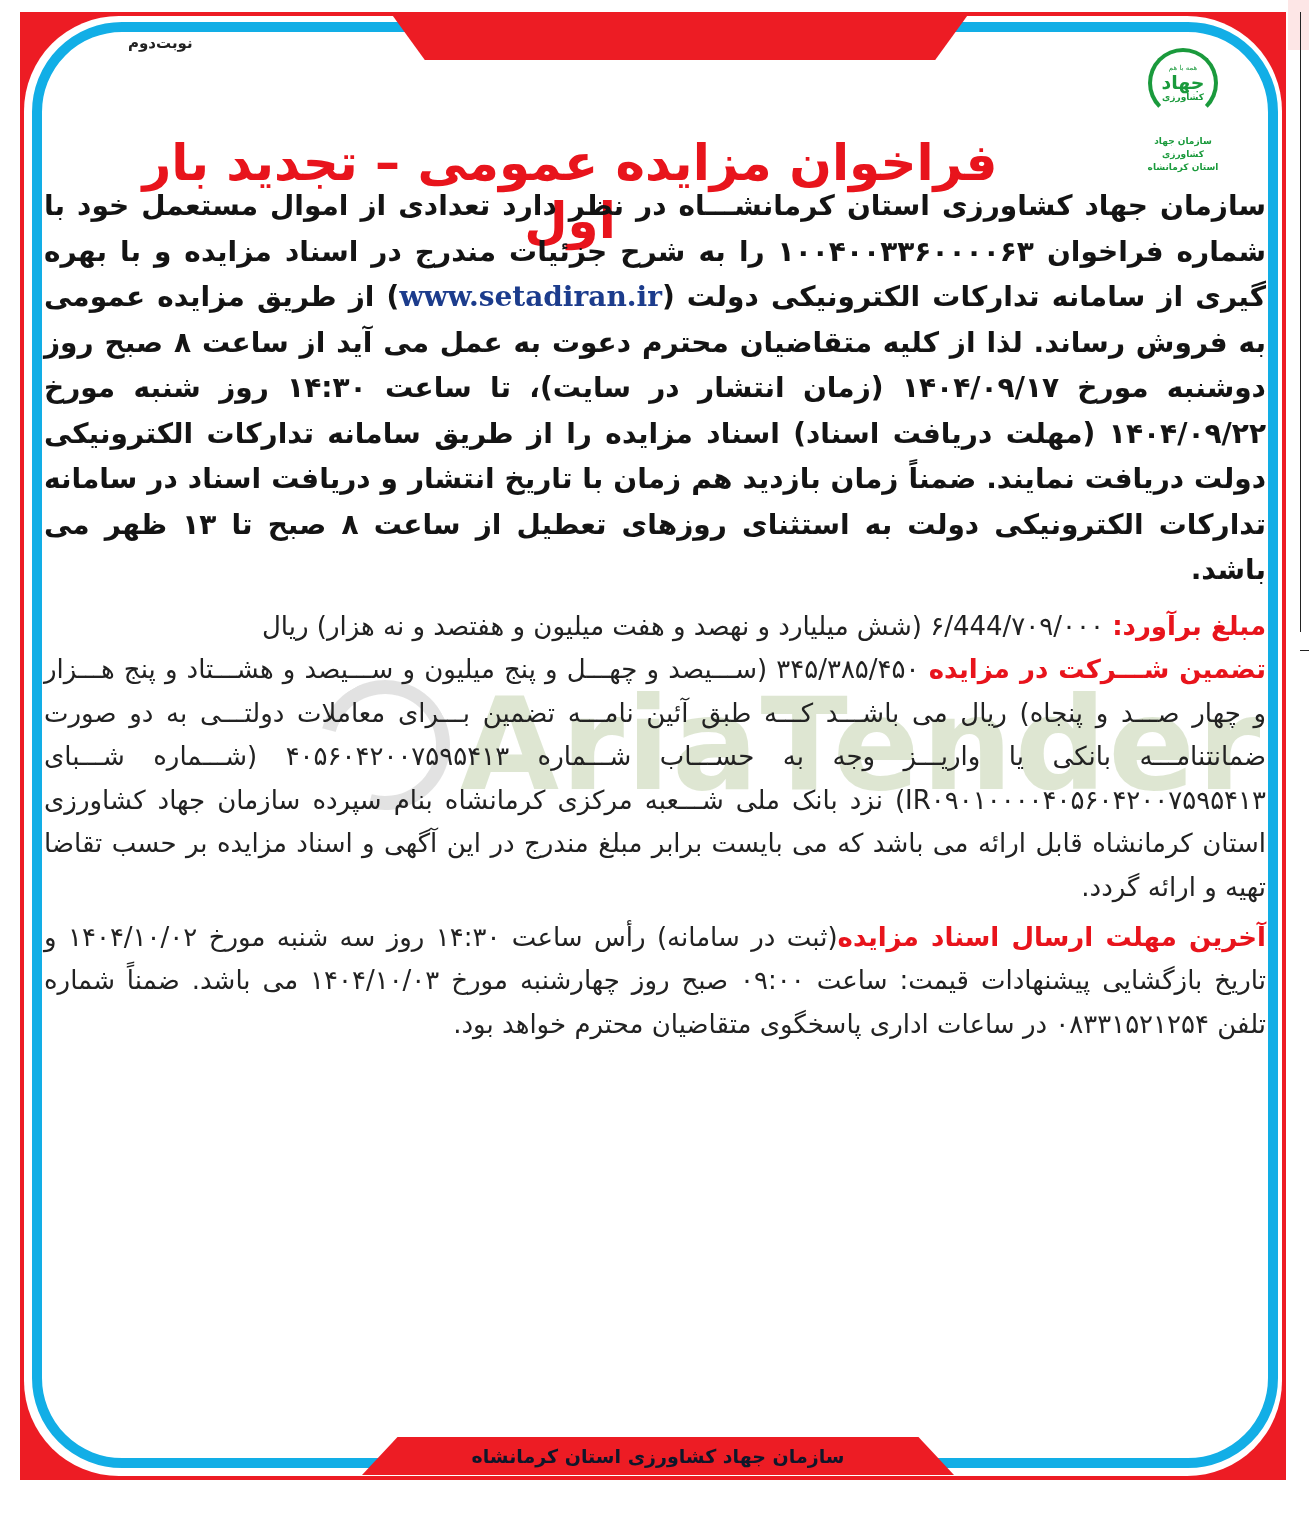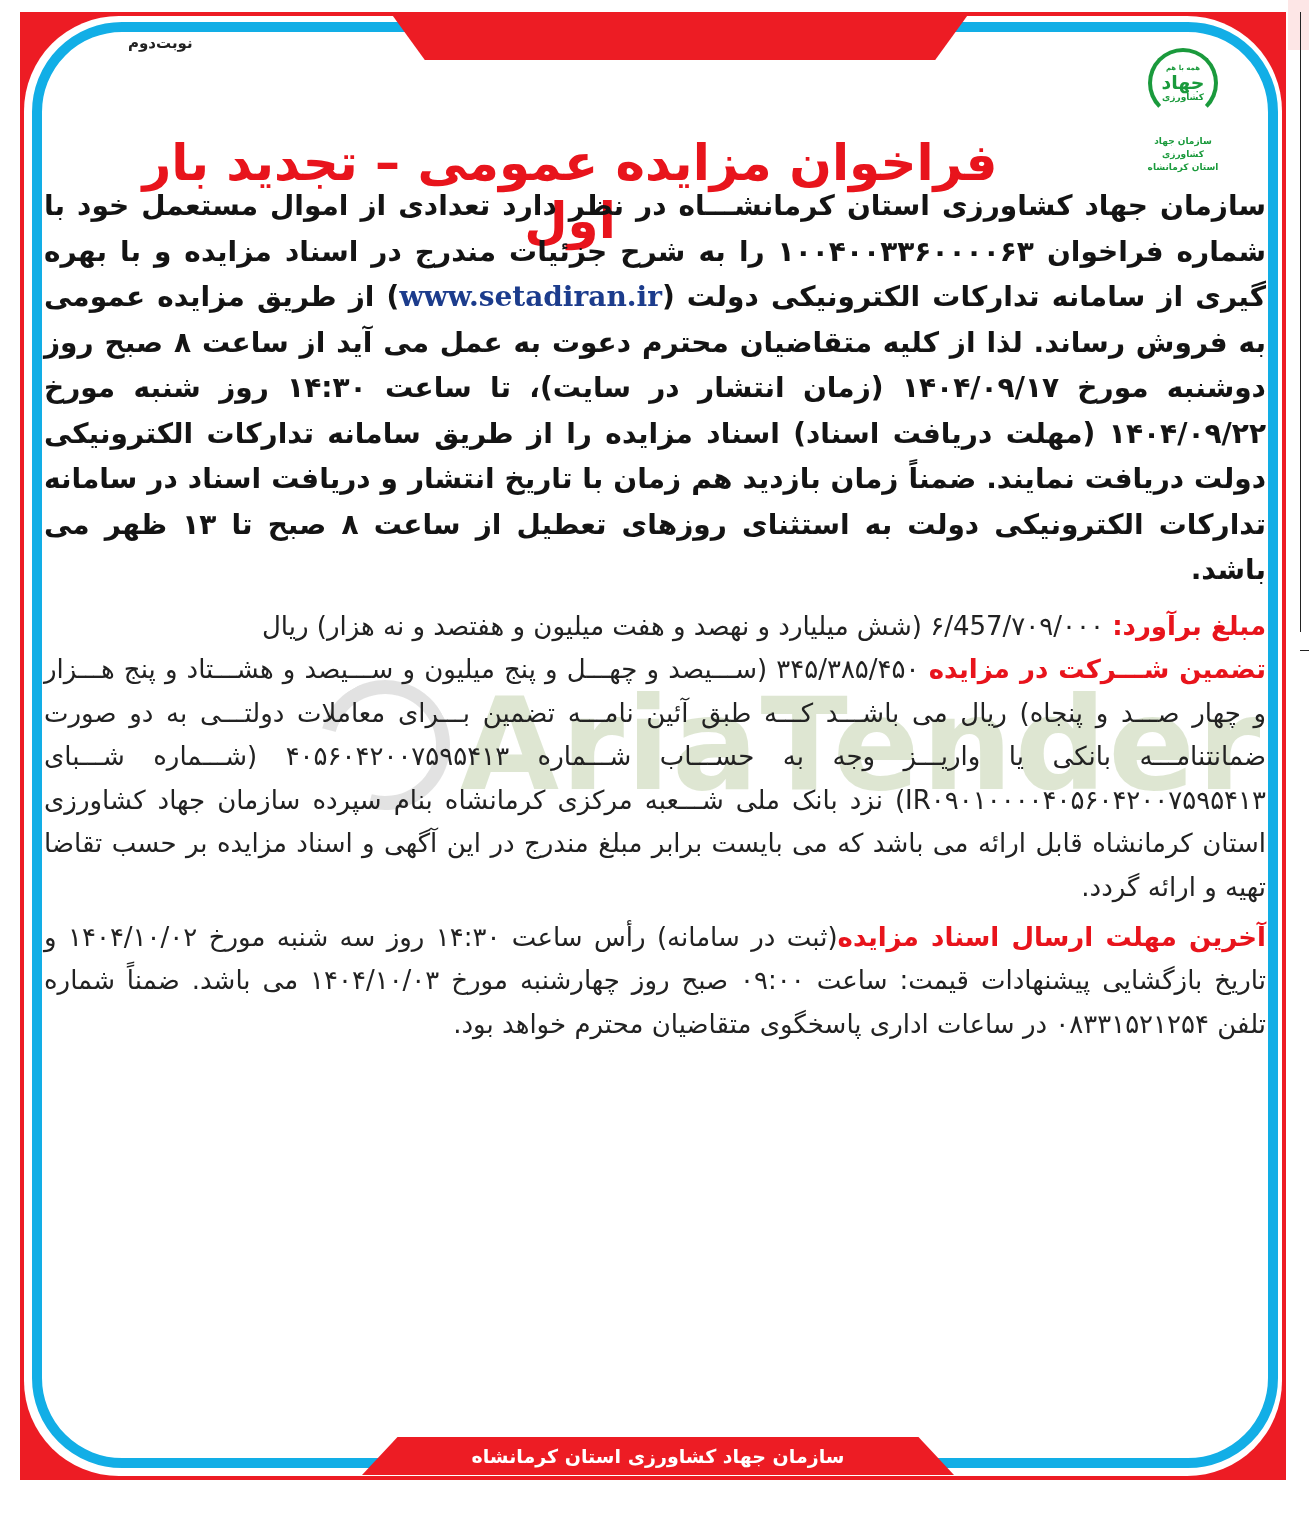--- a/index.html
+++ b/index.html
@@ -14,36 +14,36 @@
     .frame-blue { position: absolute; left: 12px; top: 10px; right: 8px; bottom: 12px;
                   border: 10px solid #12aee6; border-radius: 90px; background: #ffffff; }
 
     
     .top-tab { position: absolute; left: 390px; top: 12px; width: 580px; height: 48px;
                background: #ed1c24; clip-path: polygon(0 0, 100% 0, 94% 100%, 6% 100%); }
     
     .bottom-tab { position: absolute; left: 362px; top: 1437px; width: 592px; height: 38px;
                   background: #ed1c24; clip-path: polygon(6% 0, 94% 0, 100% 100%, 0 100%);
                   display: flex; align-items: center; justify-content: center; }
-    .bottom-tab span { color: #ffffff; font-weight: bold; font-size: 19px; }
+    .bottom-tab span { color: #0f172a; font-weight: bold; font-size: 19px; }
 
     
     .side-strip { position: absolute; left: 1288px; top: 0; width: 21px; height: 50px; background: #fde6e6; }
     .side-rule { position: absolute; left: 1300px; top: 12px; width: 1px; height: 620px; background: #222; }
     .side-rule-tick { position: absolute; left: 1300px; top: 650px; width: 9px; height: 1px; background: #222; }
 
     
     .round-label { position: absolute; left: 128px; top: 34px; font-size: 15px; font-weight: bold; color: #222; }
 
     
     .logo { position: absolute; left: 1138px; top: 48px; width: 90px; text-align: center; }
     .logo-ring { width: 62px; height: 62px; margin: 0 auto; border: 4px solid #1a9a3c; border-radius: 50%;
                  border-bottom-color: transparent; position: relative; display: flex; flex-direction: column;
                  align-items: center; justify-content: center; }
-    .logo-top { font-size: 7px; color: #1a9a3c; font-weight: bold; }
+    .logo-top { font-size: 7px; color: #1a9a3c; font-weight: normal; }
     .logo-main { font-size: 19px; line-height: 20px; color: #1a9a3c; font-weight: bold; }
     .logo-sub { font-size: 9px; color: #1a9a3c; font-weight: bold; }
     .logo-caption { margin-top: 17px; font-size: 9px; color: #1a9a3c; font-weight: bold; line-height: 13px; }
 
     
     .title { position: absolute; left: 120px; top: 100px; width: 900px; text-align: center;
              color: #e8141c; font-size: 50px; font-weight: bold; letter-spacing: -1px; }
 
     
     .content { position: absolute; left: 44px; top: 183px; width: 1222px; }
@@ -98,21 +98,21 @@
   <div class="watermark">
     <div class="wm-icon"></div>
     <div class="wm-big">AriaTender</div>
   </div>
 
   <div class="content">
     <p class="p bold-para"><span>سازمان جهاد کشاورزی استان کرمانشـــاه در نظر دارد تعدادی از اموال مستعمل خود با شماره فراخوان ۱۰۰۴۰۰۳۳۶۰۰۰۰۶۳ را به شرح جزئیات مندرج در اسناد مزایده و با بهره گیری از سامانه تدارکات الکترونیکی دولت (</span><span class="link">www.setadiran.ir</span><span>) از طریق مزایده عمومی به فروش رساند. لذا از کلیه متقاضیان محترم دعوت به عمل می آید از ساعت ۸ صبح روز دوشنبه مورخ ۱۴۰۴/۰۹/۱۷ (زمان انتشار در سایت)، تا ساعت ۱۴:۳۰ روز شنبه مورخ ۱۴۰۴/۰۹/۲۲ (مهلت دریافت اسناد) اسناد مزایده را از طریق سامانه تدارکات الکترونیکی دولت دریافت نمایند. ضمناً زمان بازدید هم زمان با تاریخ انتشار و دریافت اسناد در سامانه تدارکات الکترونیکی دولت به استثنای روزهای تعطیل از ساعت ۸ صبح تا ۱۳ ظهر می باشد.</span></p>
 
     <div class="gap"></div>
 
-    <p class="p reg-para"><span class="red">مبلغ برآورد:</span><span> ۶/457/۷۰۹/۰۰۰ (شش میلیارد و نهصد و هفت میلیون و هفتصد و نه هزار) ریال</span></p>
+    <p class="p reg-para"><span class="red">مبلغ برآورد:</span><span> ۶/444/۷۰۹/۰۰۰ (شش میلیارد و نهصد و هفت میلیون و هفتصد و نه هزار) ریال</span></p>
 
     <p class="p reg-para"><span class="red">تضمین شـــرکت در مزایده</span><span> ۳۴۵/۳۸۵/۴۵۰ (ســـیصد و چهـــل و پنج میلیون و ســـیصد و هشـــتاد و پنج هـــزار و چهار صـــد و پنجاه) ریال می باشـــد کـــه طبق آئین نامـــه تضمین بـــرای معاملات دولتـــی به دو صورت ضمانتنامـــه بانکی یا واریـــز وجه به حســـاب شـــماره ۴۰۵۶۰۴۲۰۰۷۵۹۵۴۱۳ (شـــماره شـــبای IR۰۹۰۱۰۰۰۰۴۰۵۶۰۴۲۰۰۷۵۹۵۴۱۳) نزد بانک ملی شـــعبه مرکزی کرمانشاه بنام سپرده سازمان جهاد کشاورزی استان کرمانشاه قابل ارائه می باشد که می بایست برابر مبلغ مندرج در این آگهی و اسناد مزایده بر حسب تقاضا تهیه و ارائه گردد.</span></p>
 
     <div class="gap" style="height:6px"></div>
 
     <p class="p reg-para"><span class="red">آخرین مهلت ارسال اسناد مزایده</span><span>(ثبت در سامانه) رأس ساعت ۱۴:۳۰ روز سه شنبه مورخ ۱۴۰۴/۱۰/۰۲ و تاریخ بازگشایی پیشنهادات قیمت: ساعت ۰۹:۰۰ صبح روز چهارشنبه مورخ ۱۴۰۴/۱۰/۰۳ می باشد. ضمناً شماره تلفن ۰۸۳۳۱۵۲۱۲۵۴ در ساعات اداری پاسخگوی متقاضیان محترم خواهد بود.</span></p>
 
     <div class="gap" style="height:8px"></div>
 
   </div>

